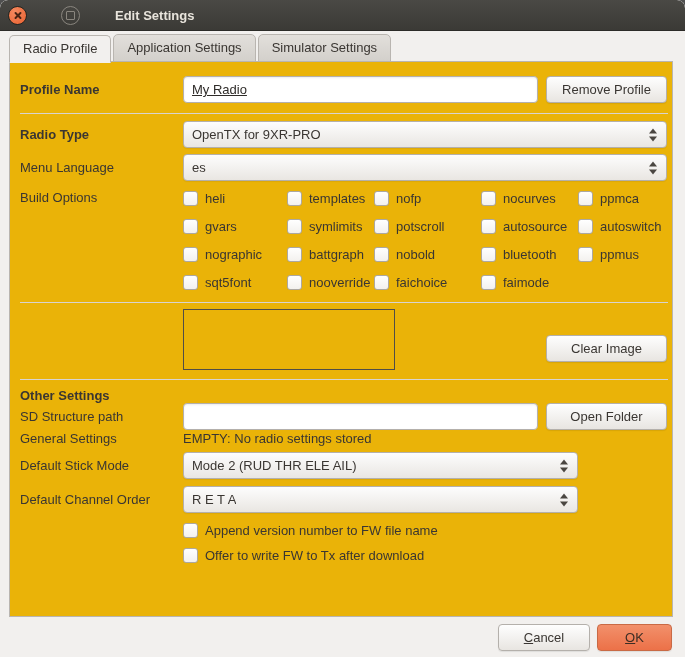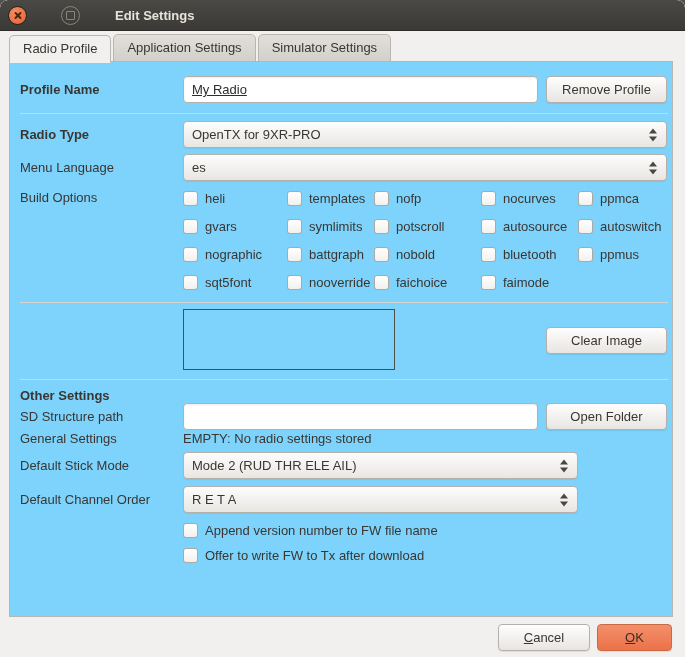--- a/index.html
+++ b/index.html
@@ -30,21 +30,21 @@
   .tb-max{border:1px solid #8a867f;box-sizing:border-box;background:transparent;}
   .tb-max .sq{width:7px;height:7px;border:1px solid #8a867f;border-radius:1px;}
   .tb-title{margin-left:8px;font-weight:bold;color:#e8e4dc;}
   
   .tabbar{display:flex;align-items:flex-end;padding:4px 0 0 9px;height:27px;position:relative;z-index:2;}
   .tab{padding:5px 13px 6px 13px;border:1px solid #b9b5b0;border-radius:5px 5px 0 0;
     background:linear-gradient(#e2dfdb,#d3d0cb);margin-right:2px;cursor:default;white-space:nowrap;}
   .tab.active{background:#f2f0ee;border-bottom:1px solid #f2f0ee;margin-bottom:-1px;position:relative;}
   
   .pane{position:absolute;left:9px;top:61px;width:664px;height:556px;
-    box-sizing:border-box;border:1px solid #b9b5b0;background:#7dd3fc;overflow:hidden;z-index:1;}
+    box-sizing:border-box;border:1px solid #b9b5b0;background:#eab308;overflow:hidden;z-index:1;}
   .row{display:flex;align-items:center;margin:0 5px 0 10px;}
   .row-label{width:163px;flex:none;}
   .bold{font-weight:bold;}
   .sep{border-top:1px solid #d8d4d0;margin:0 4px 0 10px;height:0;}
   .text-input{height:27px;box-sizing:border-box;width:355px;flex:none;
     border:1px solid #b4b0ab;border-radius:4px;background:#fff;
     padding:0 8px;font:inherit;color:#2f2c29;outline:none;
     box-shadow:inset 0 1px 2px rgba(0,0,0,.08);text-decoration:underline;}
   .btn{height:27px;box-sizing:border-box;min-width:121px;flex:none;margin-left:8px;
     border:1px solid #b4b0ab;border-radius:4px;
@@ -221,21 +221,21 @@
       </div>
     </div>
 
     <div class="sep mt12"></div>
 
 
     <div class="row mt6 align-top">
       <span class="row-label"></span>
       <div class="imgbox"></div>
       <span style="flex:1"></span>
-      <button class="btn" style="margin-top:18px">Clear Image</button>
+      <button class="btn" style="margin-top:26px">Clear Image</button>
     </div>
 
     <div class="sep mt9"></div>
 
     <div class="row mt7 h16">
       <span class="bold">Other Settings</span>
     </div>
 
     <div class="row mt8">
       <span class="row-label">SD Structure path</span>

